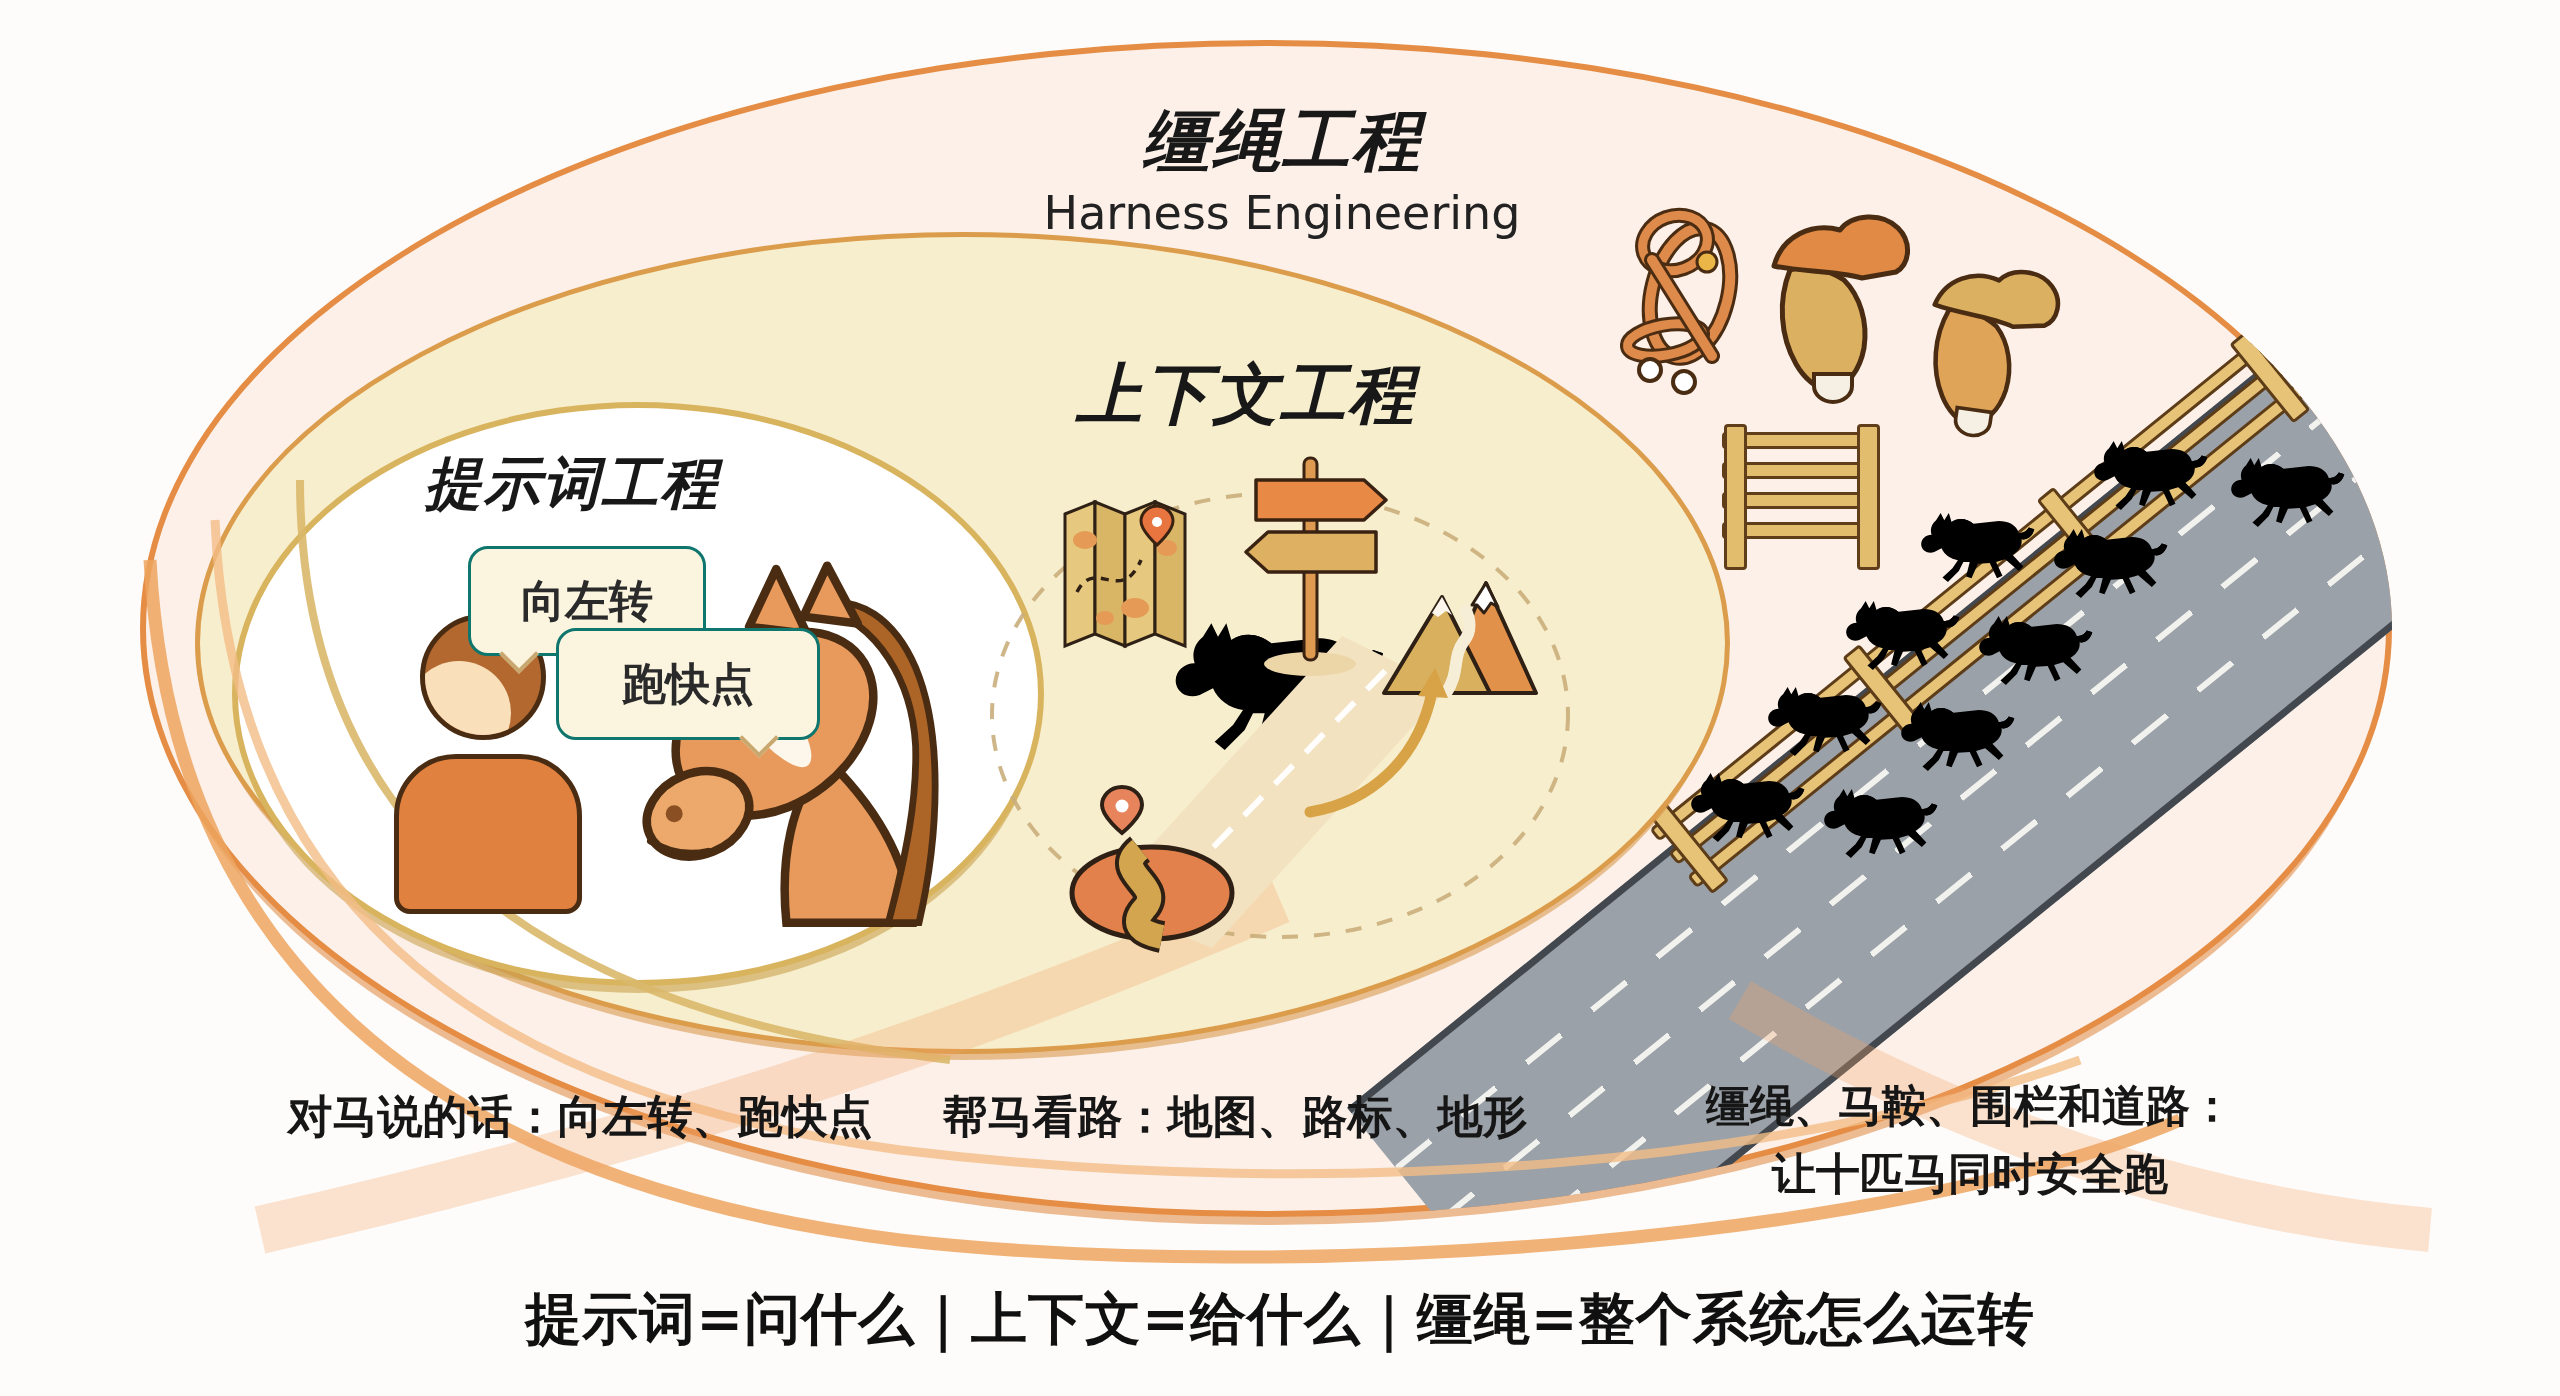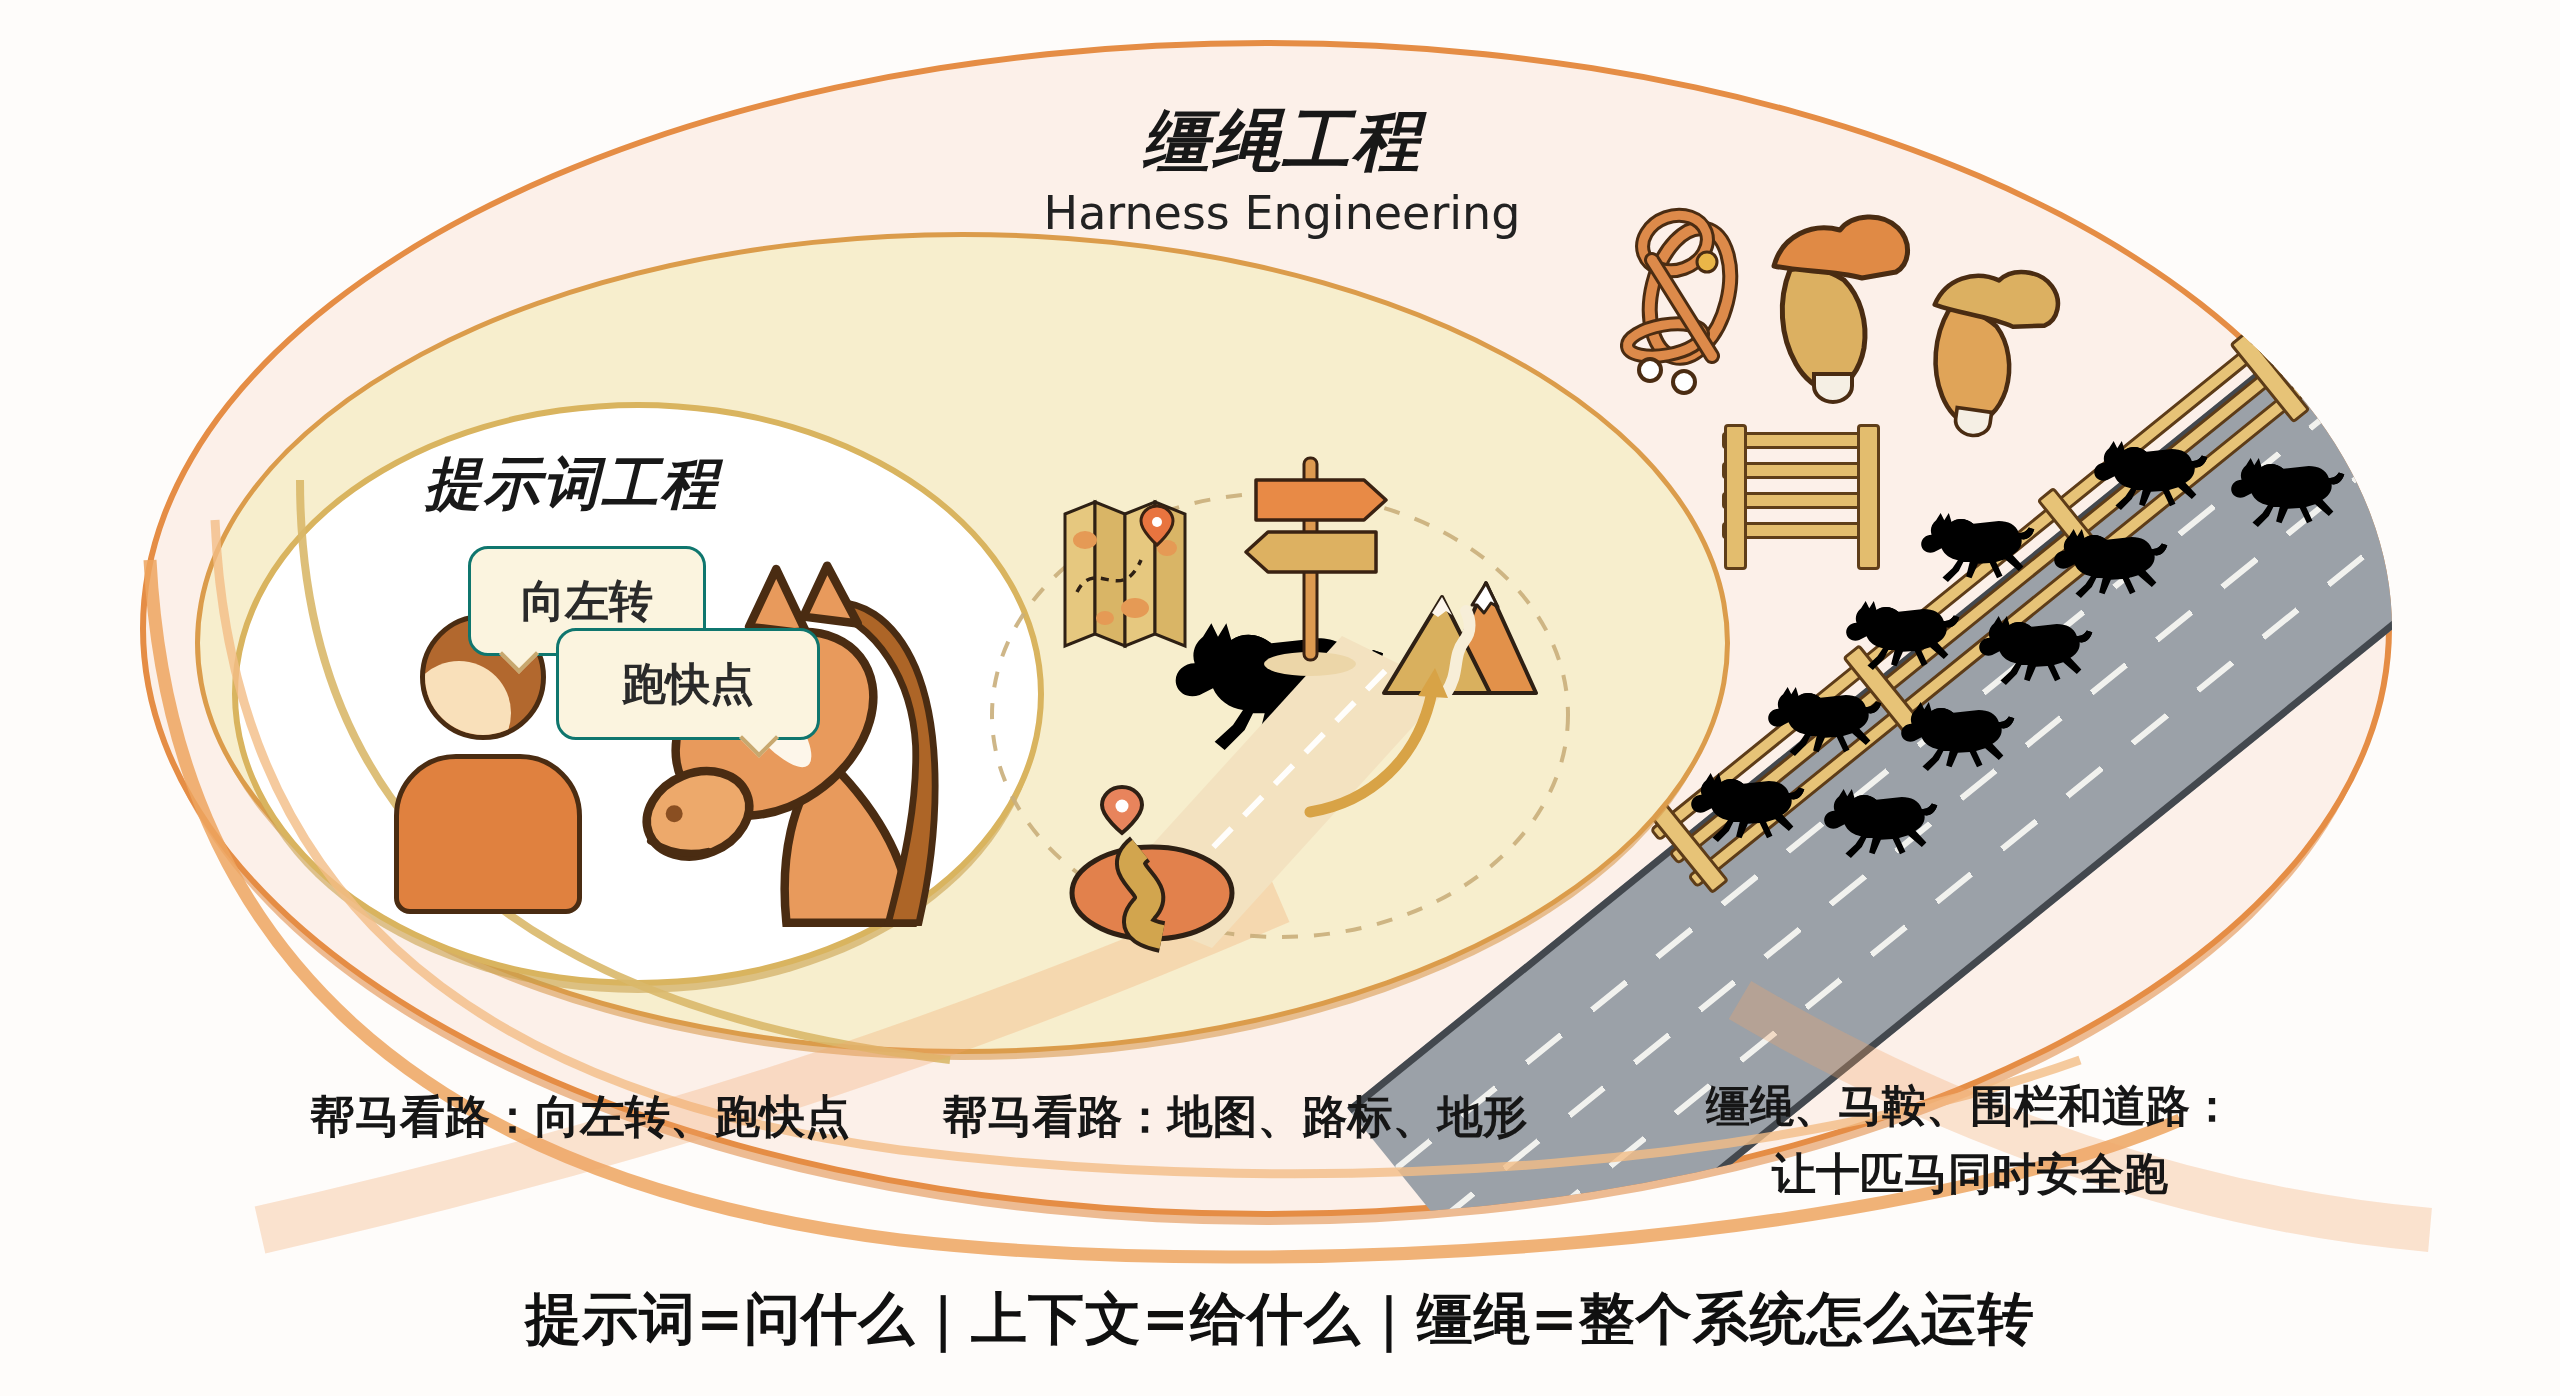--- a/index.html
+++ b/index.html
@@ -144,20 +144,21 @@
   <svg class="abs swooshes" width="2560" height="1396" viewBox="0 0 2560 1396">
     <path d="M150,560 C170,950 420,1180 900,1240 C1300,1285 1900,1240 2180,1120" stroke="#eda45f" stroke-width="13" fill="none" opacity="0.85"></path>
     <path d="M215,520 C230,880 450,1090 900,1150 C1350,1205 1800,1160 2080,1060" stroke="#f3bd86" stroke-width="9" fill="none" opacity="0.8"></path>
     <path d="M300,480 C300,820 520,1010 950,1060" stroke="#d9b86a" stroke-width="8" fill="none" opacity="0.9"></path>
     <path d="M260,1230 C700,1130 1000,1020 1280,900" stroke="rgba(242,166,106,0.3)" stroke-width="48" fill="none"></path>
     <path d="M1740,1000 C1960,1130 2200,1210 2430,1230" stroke="rgba(242,166,106,0.3)" stroke-width="44" fill="none"></path>
   </svg>
 
   <div class="title-cn harness-title">缰绳工程</div>
   <div class="harness-sub">Harness Engineering</div>
+  <div class="title-cn context-title">上下文工程</div>
   <div class="title-cn prompt-title">提示词工程</div>
 
   <div class="bubble bubble1">
     <span>向左转</span>
   </div>
   <div class="bubble bubble2">
     <span>跑快点</span>
   </div>
   <div class="person-head"></div>
   <div class="person-body"></div>
@@ -250,21 +251,21 @@
 
   <div class="jump">
     <div class="jrail" style="top:8px"></div>
     <div class="jrail" style="top:38px"></div>
     <div class="jrail" style="top:68px"></div>
     <div class="jrail" style="top:98px"></div>
     <div class="jpost" style="left:2px"></div>
     <div class="jpost" style="left:135px"></div>
   </div>
 
-  <div class="caption caption1">帮马看路：向左转、跑快点</div>
+  <div class="caption caption1">对马说的话：向左转、跑快点</div>
   <div class="caption caption2">帮马看路：地图、路标、地形</div>
   <div class="caption caption3">
     <div>缰绳、马鞍、围栏和道路：</div>
     <div>让十匹马同时安全跑</div>
   </div>
 
   <div class="tagline">提示词=问什么｜上下文=给什么｜缰绳=整个系统怎么运转</div>
 </div>
 
 </body></html>

